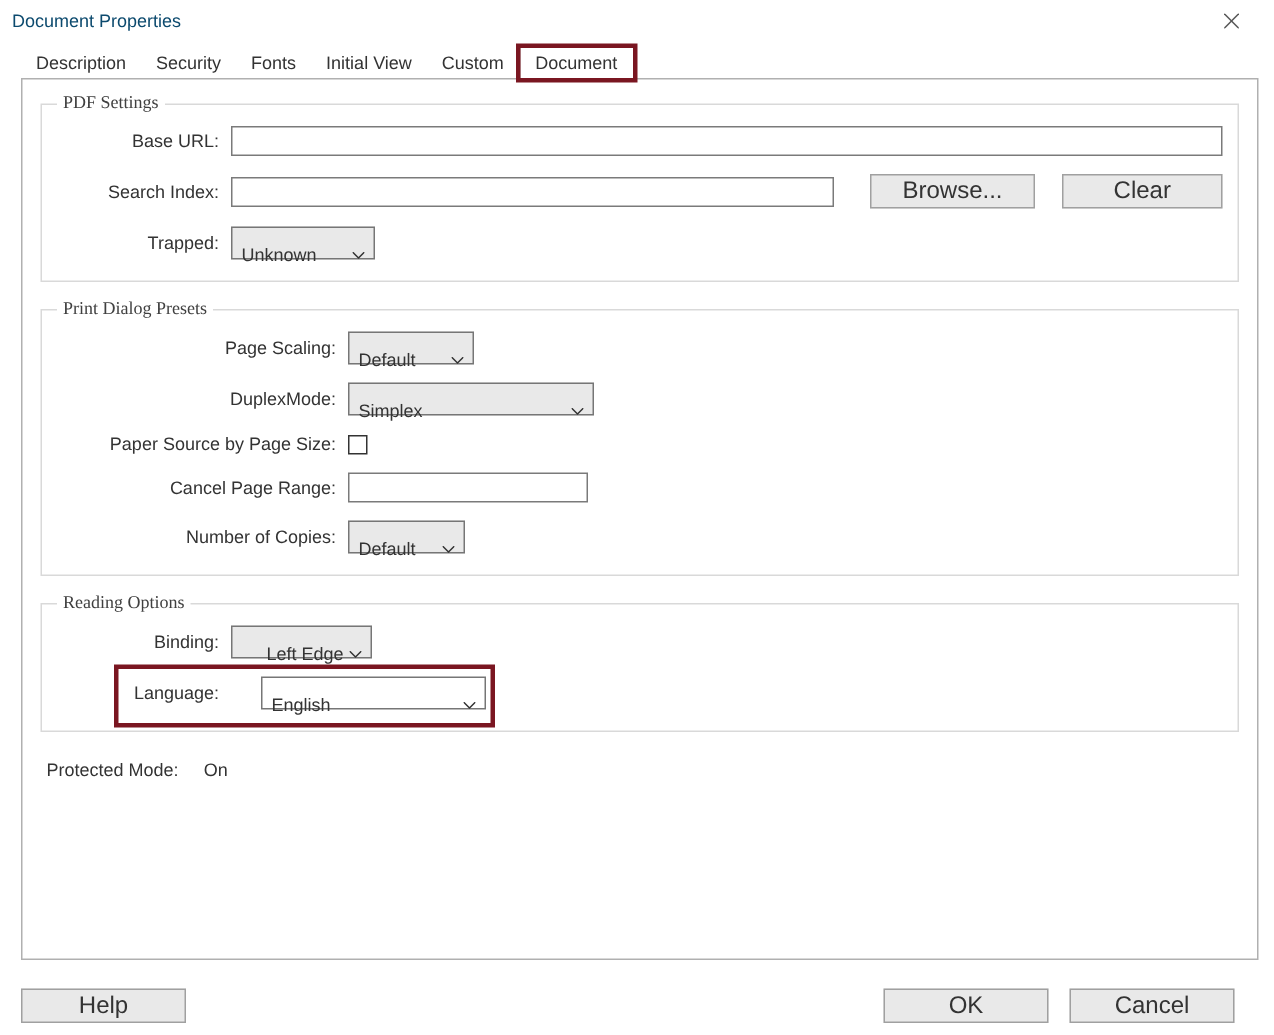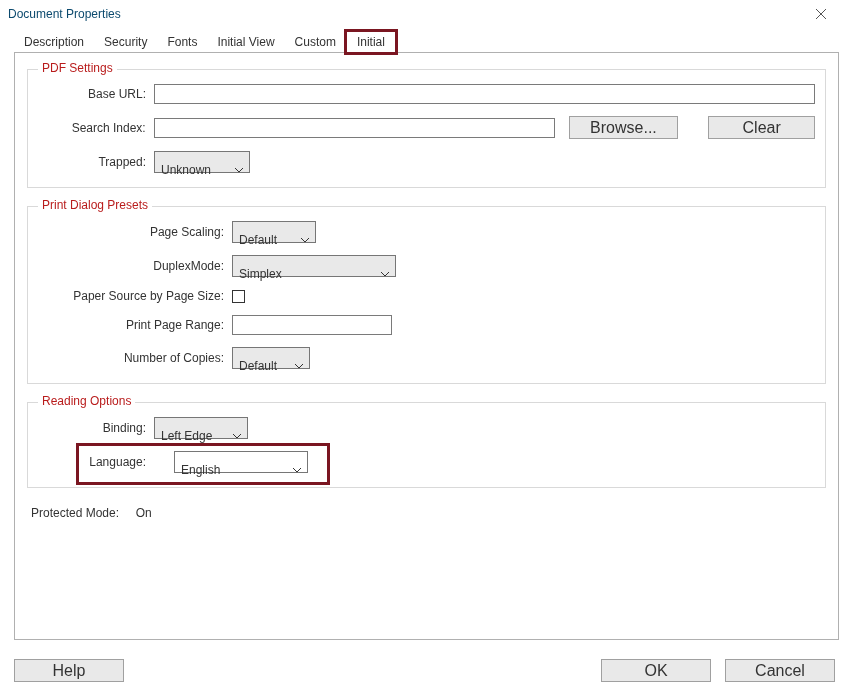--- a/index.html
+++ b/index.html
@@ -80,21 +80,22 @@
     padding: 14px 10px 14px 10px;
     position: relative;
   }
   .group-legend {
     position: absolute;
     top: -9px;
     left: 10px;
     background: #fff;
     padding: 0 4px;
     font-size: 12px;
-    color: #b91c1c;
+    color: #404040;
+    font-family: Liberation Serif, serif;
   }
 
   .form-row {
     display: flex;
     align-items: center;
     margin-bottom: 12px;
   }
   .form-row:last-child { margin-bottom: 0; }
   .form-label {
     width: 186px;
@@ -164,21 +165,21 @@
   .lang-highlight {
     position: absolute;
     border: 3px solid #7a1621;
     pointer-events: none;
   }
 
   
   .footer {
     position: absolute;
     left: 0;
-    right: 0;
+    right: 12px;
     bottom: 8px;
     display: flex;
     padding: 0 14px;
   }
   .footer .spacer { flex: 1; }
   .footer .btn { width: 110px; margin-left: 14px; }
   .footer .btn.help { margin-left: 0; }
 </style>
 </head>
 <body>
@@ -192,39 +193,39 @@
       </svg>
   </div>
 </div>
 
 <div class="tabstrip">
   <div class="tab">Description</div>
   <div class="tab">Security</div>
   <div class="tab">Fonts</div>
   <div class="tab">Initial View</div>
   <div class="tab">Custom</div>
-  <div class="tab active tab-highlight">Initial</div>
+  <div class="tab active tab-highlight">Document</div>
 </div>
 
 <div class="panel">
 
   <div class="group" style="margin-top:4px;">
     <span class="group-legend">PDF Settings</span>
 
     <div class="form-row">
       <span class="form-label narrow">Base URL:</span>
       <input type="text" class="text-input" style="flex: 1 1 0%;" value="">
     </div>
 
     <div class="form-row">
       <span class="form-label narrow">Search Index:</span>
       <input type="text" class="text-input" style="width: 402px;" value="">
       <div style="flex:1;"></div>
       <div class="btn" style="width:110px;margin-left:14px;">Browse...</div>
-      <div class="btn" style="width:107px;margin-left:30px;">Clear</div>
+      <div class="btn" style="width:107px;margin-left:18px;">Clear</div>
     </div>
 
     <div class="form-row">
       <span class="form-label narrow">Trapped:</span>
       <div class="combo" style="width:96px;">
         <span class="combo-text">Unknown</span>
         <span class="caret">
             <svg width="8" height="5">
               <polyline points="0,0 4,4 8,0" fill="none" stroke="#333" stroke-width="1"></polyline>
             </svg>
@@ -259,21 +260,21 @@
           </span>
       </div>
     </div>
 
     <div class="form-row">
       <span class="form-label">Paper Source by Page Size:</span>
       <div class="checkbox"></div>
     </div>
 
     <div class="form-row">
-      <span class="form-label">Print Page Range:</span>
+      <span class="form-label">Cancel Page Range:</span>
       <input type="text" class="text-input" style="width: 160px;" value="">
     </div>
 
     <div class="form-row">
       <span class="form-label">Number of Copies:</span>
       <div class="combo" style="width:78px;">
         <span class="combo-text">Default</span>
         <span class="caret">
             <svg width="8" height="5">
               <polyline points="0,0 4,4 8,0" fill="none" stroke="#333" stroke-width="1"></polyline>
@@ -281,33 +282,33 @@
           </span>
       </div>
     </div>
   </div>
 
   <div class="group" style="position:relative;">
     <span class="group-legend">Reading Options</span>
 
     <div class="form-row">
       <span class="form-label narrow">Binding:</span>
-      <div class="combo" style="width:94px;">
+      <div class="combo" style="width:94px;text-align:right;">
         <span class="combo-text">Left Edge</span>
         <span class="caret">
             <svg width="8" height="5">
               <polyline points="0,0 4,4 8,0" fill="none" stroke="#333" stroke-width="1"></polyline>
             </svg>
           </span>
       </div>
     </div>
 
     <div class="form-row" style="position:relative;gap:20px;">
       <span class="form-label narrow">Language:</span>
-      <div class="combo white" style="width:134px;">
+      <div class="combo white" style="width:150px;">
         <span class="combo-text">English</span>
         <span class="caret">
             <svg width="8" height="5">
               <polyline points="0,0 4,4 8,0" fill="none" stroke="#333" stroke-width="1"></polyline>
             </svg>
           </span>
       </div>
       <div class="lang-highlight" style="left:38px; top:-8px; width:248px; height:36px;"></div>
     </div>
   </div>

